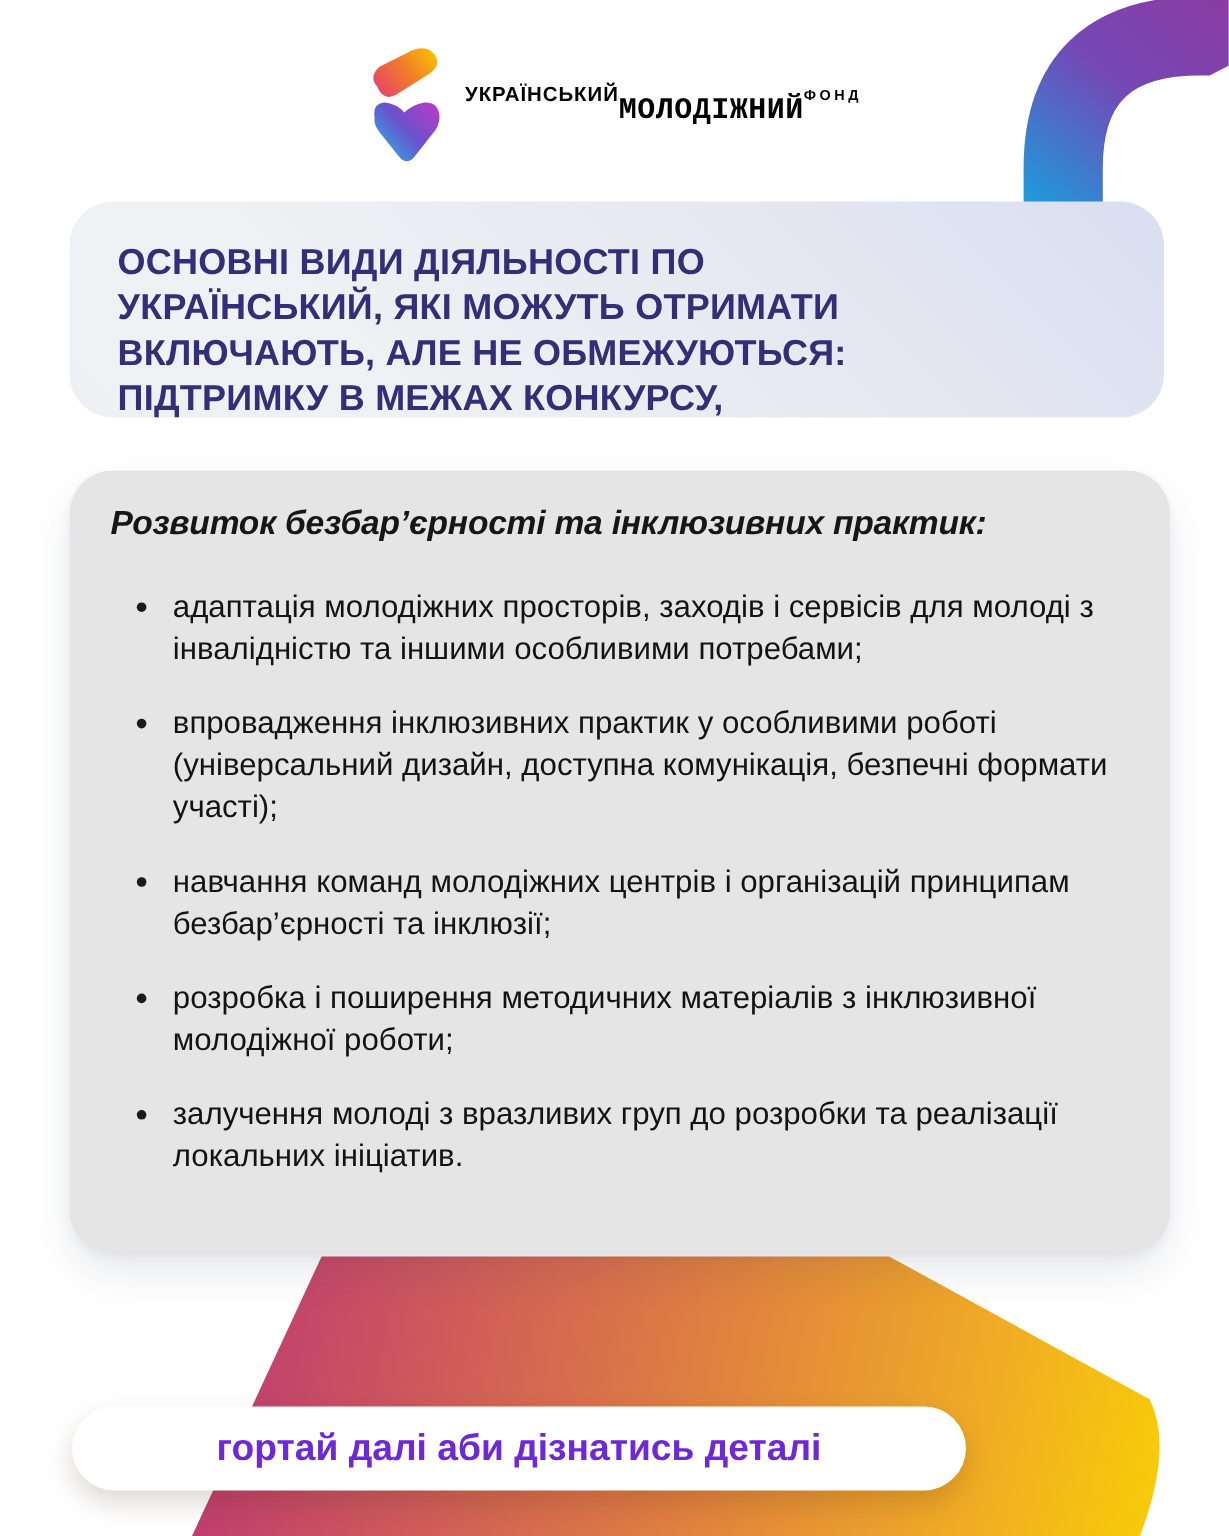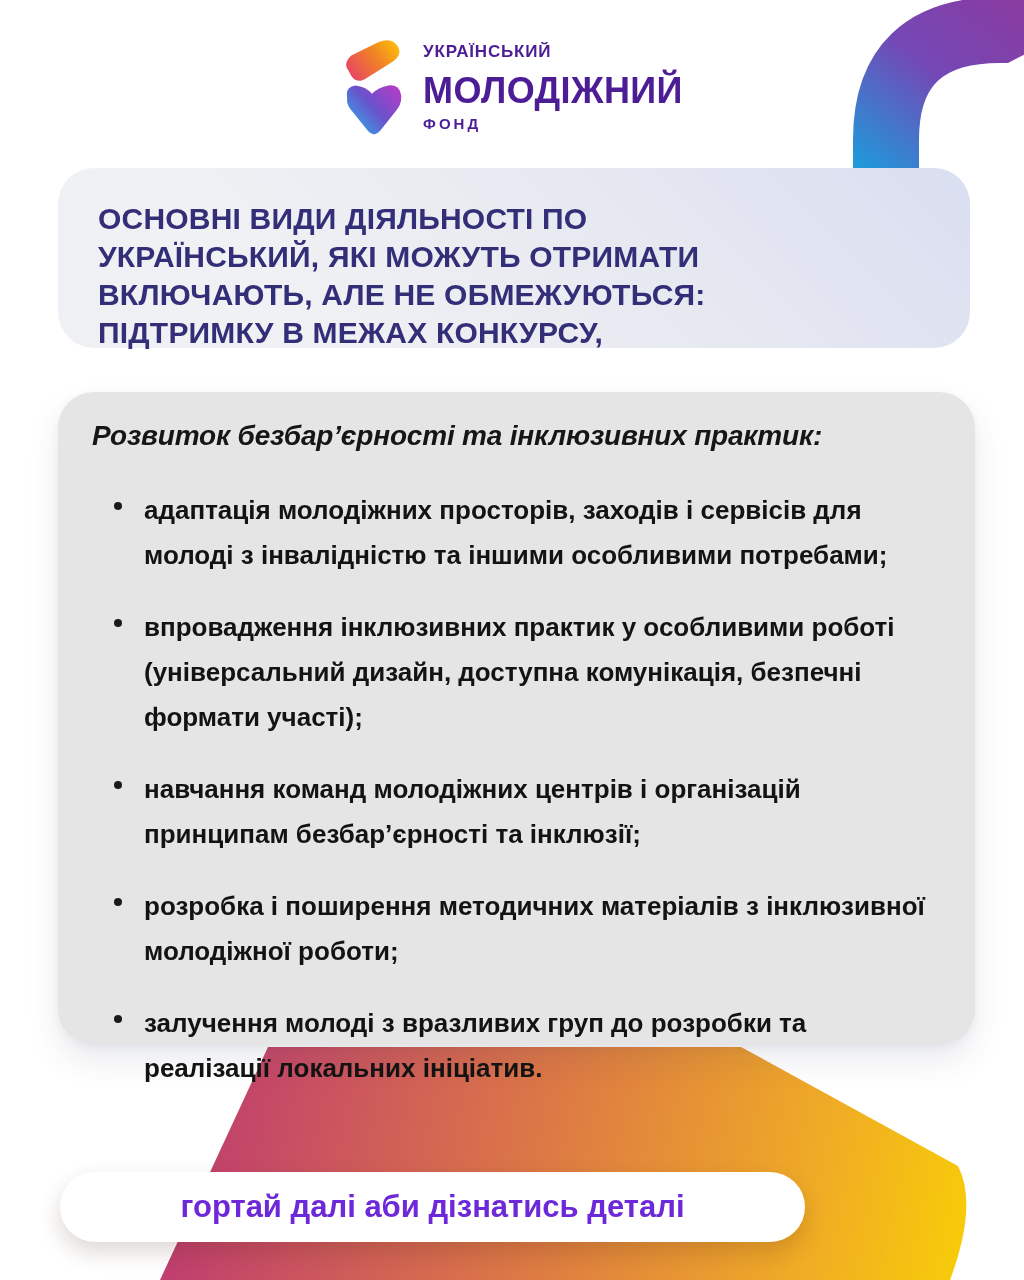--- a/index.html
+++ b/index.html
@@ -23,24 +23,24 @@
     position: absolute;
     top: 38px;
     left: 0;
     right: 0;
     display: flex;
     justify-content: center;
     align-items: center;
     gap: 16px;
     z-index: 2;
   }
-  .logo-text { display: flex; flex-direction: column; justify-content: center; color: #4c1d95; }
+  .logo-text { display: flex; flex-direction: row; justify-content: center; color: #000000; }
   .logo-line1 { font-size: 17px; font-weight: 700; letter-spacing: 0.8px; }
-  .logo-line2 { font-size: 36px; font-weight: 700; letter-spacing: 0.4px; margin-top: 8px; }
-  .logo-line3 { font-size: 15px; font-weight: 700; letter-spacing: 3px; margin-top: 3px; }
+  .logo-line2 { font-size: 25px; font-weight: 700; letter-spacing: 0.4px; margin-top: 8px; font-family: Liberation Mono, monospace; }
+  .logo-line3 { font-size: 12px; font-weight: 700; letter-spacing: 3px; margin-top: 3px; }
 
   
   .heading-card {
     position: absolute;
     left: 58px;
     top: 168px;
     width: 912px;
     height: 180px;
     border-radius: 36px;
     background: linear-gradient(225deg, #d9def1 0%, #e7e9f1 38%, #f0f1f4 75%, #eff0f3 100%);
@@ -80,23 +80,23 @@
   }
   .bullet-list {
     list-style: none;
     margin: 36px 0 0 0;
     padding: 0 0 0 20px;
   }
   .bullet-list li {
     position: relative;
     padding-left: 32px;
     font-size: 26px;
-    font-weight: 700;
+    font-weight: 400;
     color: #131313;
-    line-height: 45px;
+    line-height: 35px;
     margin-bottom: 27px;
     max-width: 810px;
   }
   .bullet-list li::before {
     content: "";
     position: absolute;
     left: 2px;
     top: 14px;
     width: 8px;
     height: 8px;

